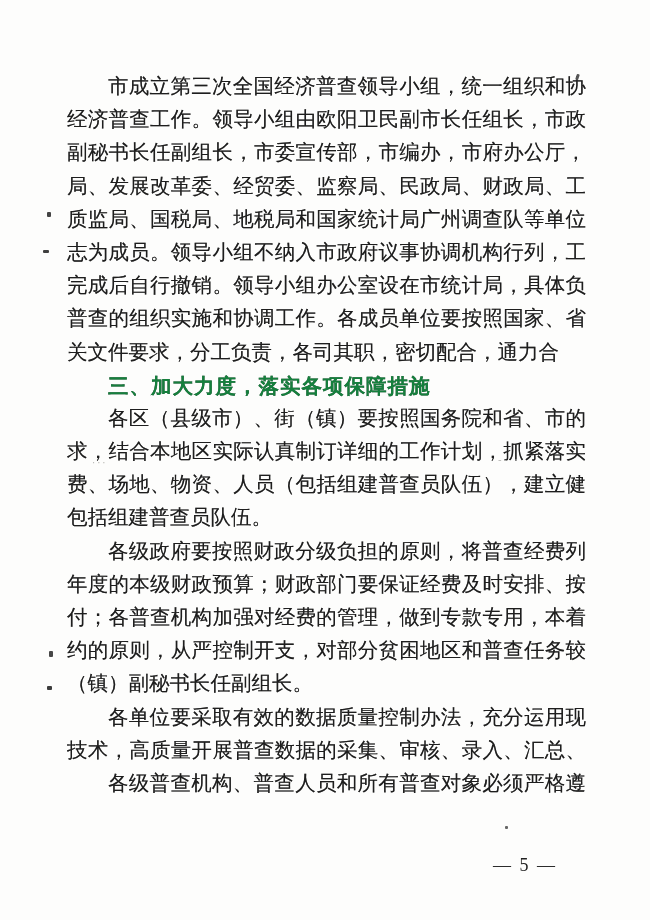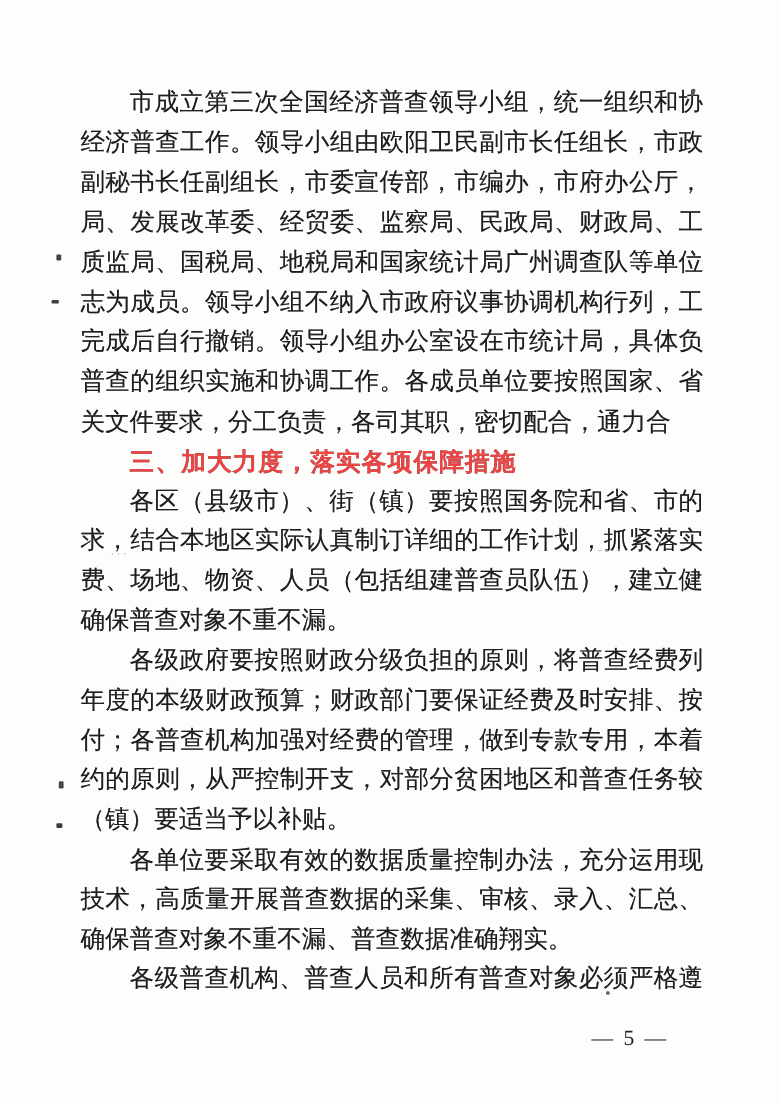--- a/index.html
+++ b/index.html
@@ -37,21 +37,21 @@
     text-align: justify;
     text-align-last: justify;
   }
   .line.indent {
     text-indent: 41px;
   }
   .line.heading {
     font-family: "Liberation Sans", sans-serif;
     font-weight: 700;
     font-size: 20.5px;
-    color: #ef4444;
+    color: #15803d;
     letter-spacing: 1px;
     text-shadow: 0 0 0.5px rgba(0,0,0,0.7);
   }
   .page-number {
     position: absolute;
     top: 855px;
     left: 470px;
     width: 110px;
     text-align: center;
     font-size: 18px;
@@ -93,29 +93,28 @@
       <div class="line body justify">局、发展改革委、经贸委、监察局、民政局、财政局、工商局、</div>
       <div class="line body justify">质监局、国税局、地税局和国家统计局广州调查队等单位负责同</div>
       <div class="line body justify">志为成员。领导小组不纳入市政府议事协调机构行列，工作任务</div>
       <div class="line body justify">完成后自行撤销。领导小组办公室设在市统计局，具体负责全市</div>
       <div class="line body justify">普查的组织实施和协调工作。各成员单位要按照国家、省和市有</div>
       <div class="line body">关文件要求，分工负责，各司其职，密切配合，通力合作。</div>
       <div class="line heading indent">三、加大力度，落实各项保障措施</div>
       <div class="line body indent justify">各区（县级市）、街（镇）要按照国务院和省、市的统一要</div>
       <div class="line body justify">求，结合本地区实际认真制订详细的工作计划，抓紧落实普查经</div>
       <div class="line body justify">费、场地、物资、人员（包括组建普查员队伍），建立健全工作</div>
-      <div class="line body">确保普查对象不重不漏。</div>
+      <div class="line body">包括组建普查员队伍。</div>
       <div class="line body indent justify">各级政府要按照财政分级负担的原则，将普查经费列入相应</div>
       <div class="line body justify">年度的本级财政预算；财政部门要保证经费及时安排、按时拨</div>
       <div class="line body justify">付；各普查机构加强对经费的管理，做到专款专用，本着厉行节</div>
       <div class="line body justify">约的原则，从严控制开支，对部分贫困地区和普查任务较重的街</div>
-      <div class="line body">（镇）要适当予以补贴。</div>
+      <div class="line body">（镇）副秘书长任副组长。</div>
       <div class="line body indent justify">各单位要采取有效的数据质量控制办法，充分运用现代信息</div>
       <div class="line body justify">技术，高质量开展普查数据的采集、审核、录入、汇总、上报，</div>
-      <div class="line body">确保普查对象不重不漏、普查数据准确翔实。</div>
       <div class="line body indent justify">各级普查机构、普查人员和所有普查对象必须严格遵守《中</div>
     </div>
 
   <div class="page-number">— 5 —</div>
 
   <div class="speck s1"></div>
   <div class="speck s2"></div>
   <div class="speck s3"></div>
   <div class="speck s4"></div>
   <div class="speck s5"></div>

